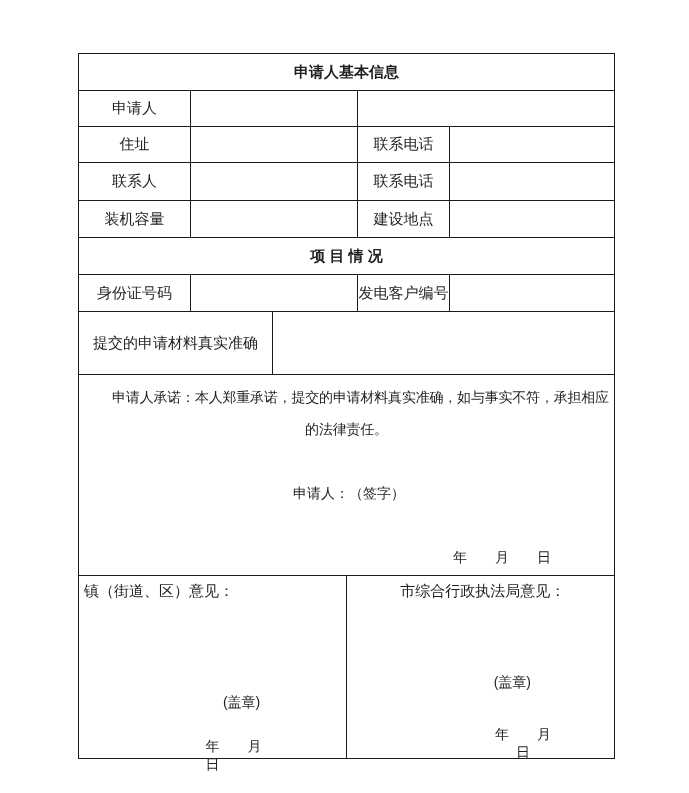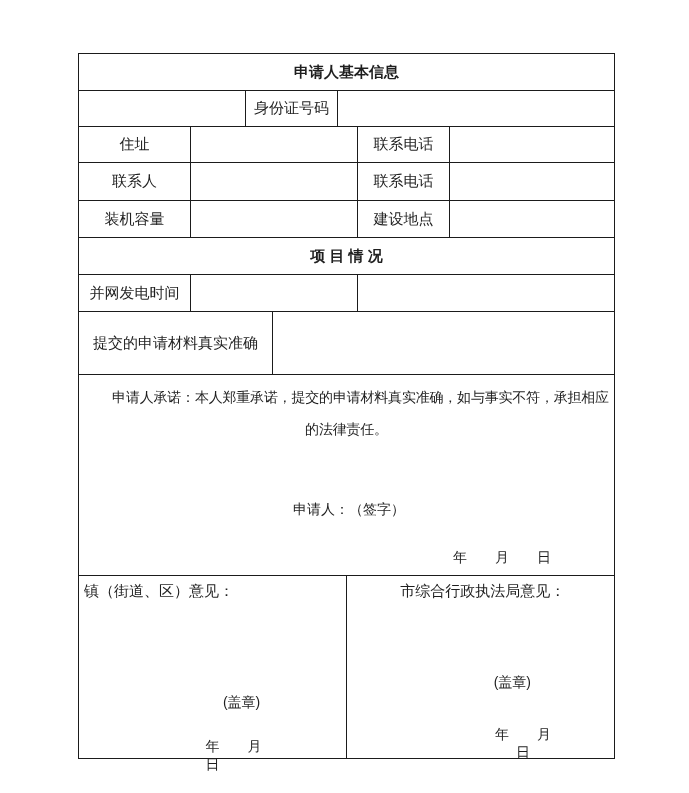--- a/index.html
+++ b/index.html
@@ -30,21 +30,21 @@
   .c-wide{flex:1}
   .hdr-cell{flex:1; font-weight:bold; font-size:15px;}
   .commit-cell{
     flex:1; position:relative; display:block;
     font-size:14px; text-align:left;
   }
   .commit-text{
     padding:6px 3px 0 3px; text-indent:2em;
     line-height:32px; letter-spacing:-0.2px; font-size:14px;
   }
-  .sig-label{ position:absolute; left:214px; top:126px; font-size:14px; }
+  .sig-label{ position:absolute; left:214px; top:110px; font-size:14px; }
   .sig-date{ position:absolute; left:374px; top:174px; font-size:14px; }
   .op-cell{
     flex:0 0 50%; position:relative; display:block;
     text-align:left; font-size:15px;
   }
   .op-cell:last-child{ flex:1; }
   .op-title{ display:block; padding:6px 0 0 5px; font-size:15px; }
   .seal{ position:absolute; font-size:14px; transform:translateX(-50%); }
   .op-date{ position:absolute; font-size:14px; transform:translateX(-50%); }
   .op-left .seal{ left:61%; top:118px; }
@@ -55,22 +55,22 @@
 </head>
 <body>
 
 <div class="form-table">
 
   <div class="row r1">
     <div class="cell hdr-cell">申请人基本信息</div>
   </div>
 
   <div class="row r2">
+    <div class="cell c1">申请人</div>
     <div class="cell c2"></div>
-    <div class="cell c3">身份证号码</div>
     <div class="cell c4"></div>
   </div>
 
   <div class="row r3">
     <div class="cell c1">住址</div>
     <div class="cell c2"></div>
     <div class="cell c3">联系电话</div>
     <div class="cell c4"></div>
   </div>
 
@@ -86,22 +86,23 @@
     <div class="cell c2"></div>
     <div class="cell c3">建设地点</div>
     <div class="cell c4"></div>
   </div>
 
   <div class="row r5">
     <div class="cell hdr-cell">项 目 情 况</div>
   </div>
 
   <div class="row r7">
-    <div class="cell c1">并网发电时间</div>
+    <div class="cell c1">身份证号码</div>
     <div class="cell c2"></div>
+    <div class="cell c3">发电客户编号</div>
     <div class="cell c4"></div>
   </div>
 
   <div class="row r8">
     <div class="cell c-bank">提交的申请材料真实准确</div>
     <div class="cell c-wide"></div>
   </div>
 
   <div class="row r9">
     <div class="cell commit-cell">

